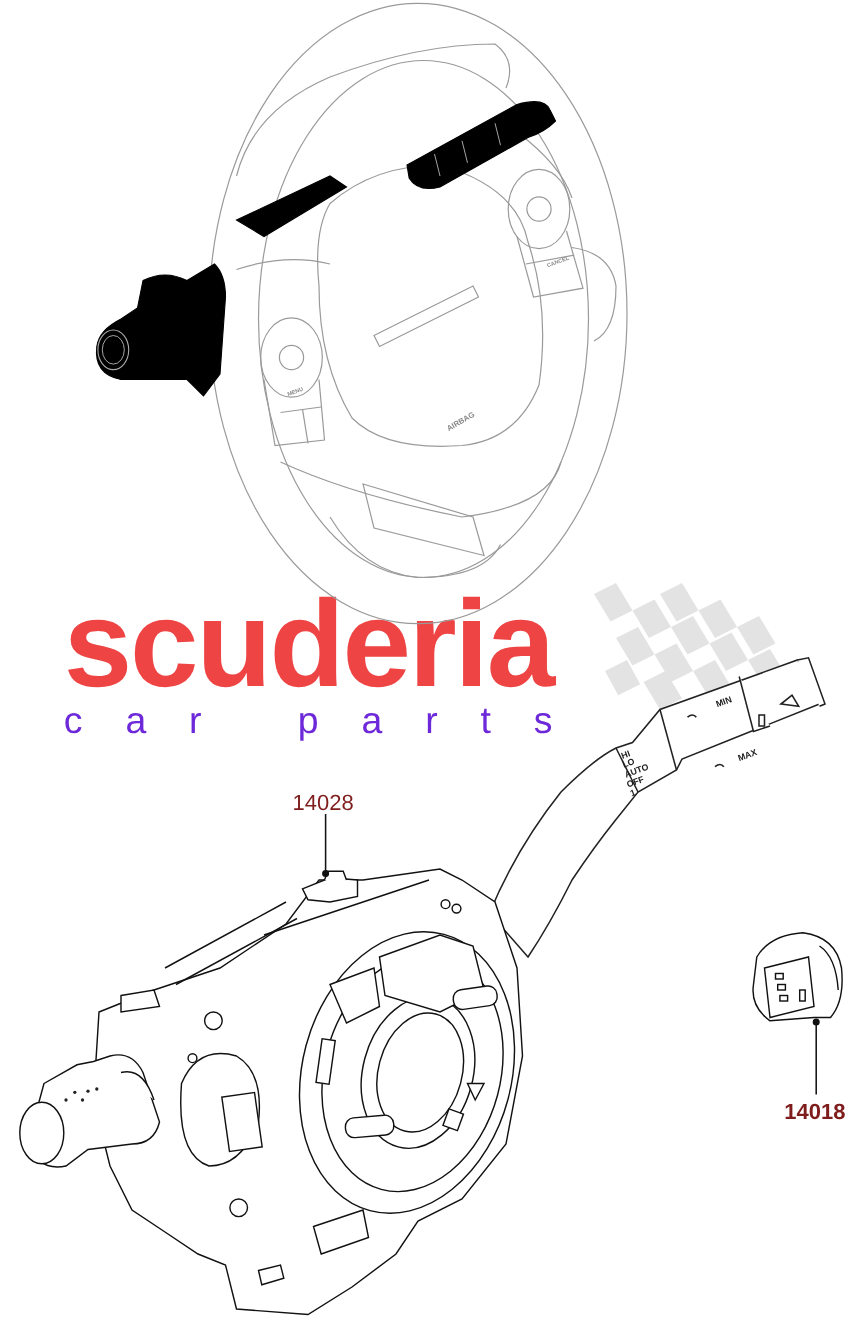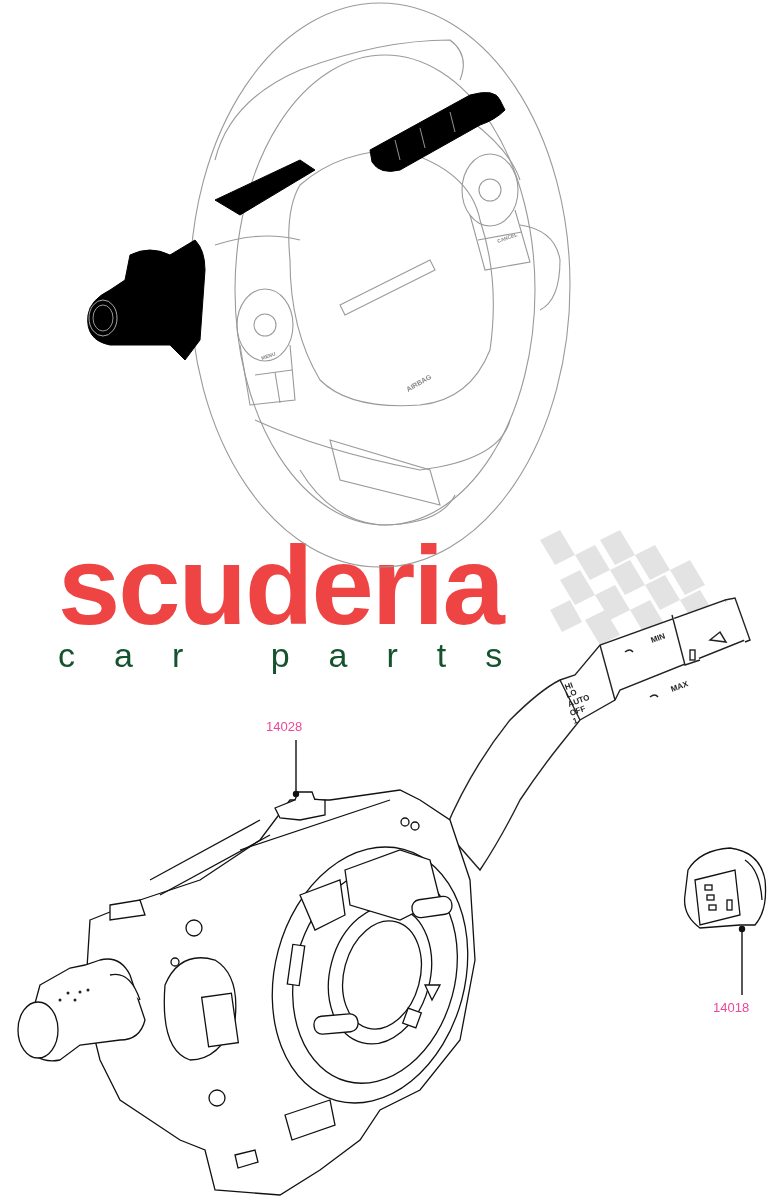--- a/index.html
+++ b/index.html
@@ -1,20 +1,20 @@
 <!DOCTYPE html>
 <html><head>
 <meta charset="utf-8">
 <style>
   html, body { margin: 0; padding: 0; background: #ffffff; }
   body { width: 775px; height: 1200px; position: relative; overflow: hidden; font-family: "Liberation Sans", sans-serif; }
   .canvas { position: absolute; left: 0; top: 0; width: 775px; height: 1200px; }
   .wm-main { position: absolute; left: 58px; top: 530px; font-family: "Liberation Sans", sans-serif; font-weight: bold; font-size: 112px; letter-spacing: -2px; color: #ef4444; line-height: 1; user-select: none; }
-  .wm-sub { position: absolute; left: 58px; top: 638px; font-family: "Liberation Sans", sans-serif; font-size: 34px; letter-spacing: 39px; color: #14532d; line-height: 1; user-select: none; }
-  .callout { position: absolute; font-family: "Liberation Sans", sans-serif; font-size: 13px; color: #ec4899; line-height: 1; cursor: pointer; }
+  .wm-sub { position: absolute; left: 58px; top: 638px; font-family: "Liberation Sans", sans-serif; font-size: 34px; letter-spacing: 39px; color: #6d28d9; line-height: 1; user-select: none; }
+  .callout { position: absolute; font-family: "Liberation Sans", sans-serif; font-size: 20px; color: #7f1d1d; line-height: 1; cursor: pointer; }
   svg { position: absolute; left: 0; top: 0; }
 </style>
 </head>
 <body>
 
 <div class="canvas">
 
   <div class="wm-main">scuderia</div>
   <div class="wm-sub">car parts</div>
 
@@ -172,14 +172,14 @@
 
     <g stroke="#111" stroke-width="1.4" fill="#111">
       <line x1="296" y1="740" x2="296" y2="793"></line>
       <circle cx="296" cy="794" r="2.5"></circle>
       <line x1="742" y1="930" x2="742" y2="995"></line>
       <circle cx="742" cy="929" r="2.5"></circle>
     </g>
   </svg>
 
   <div class="callout" style="left:266px; top:720px;">14028</div>
-  <div class="callout" style="left:713px; top:1001px;">14018</div>
+  <div class="callout" style="left:713px; top:1001px;font-weight:bold;">14018</div>
 </div>
 
 </body></html>

